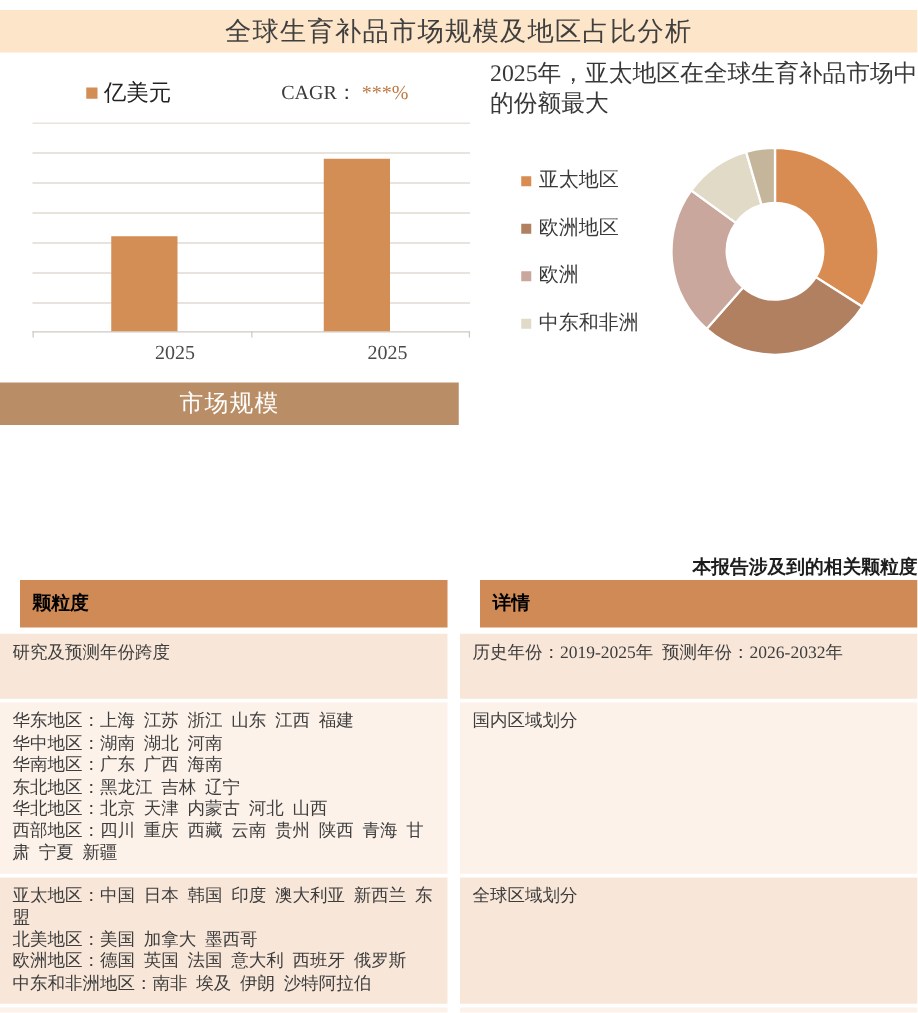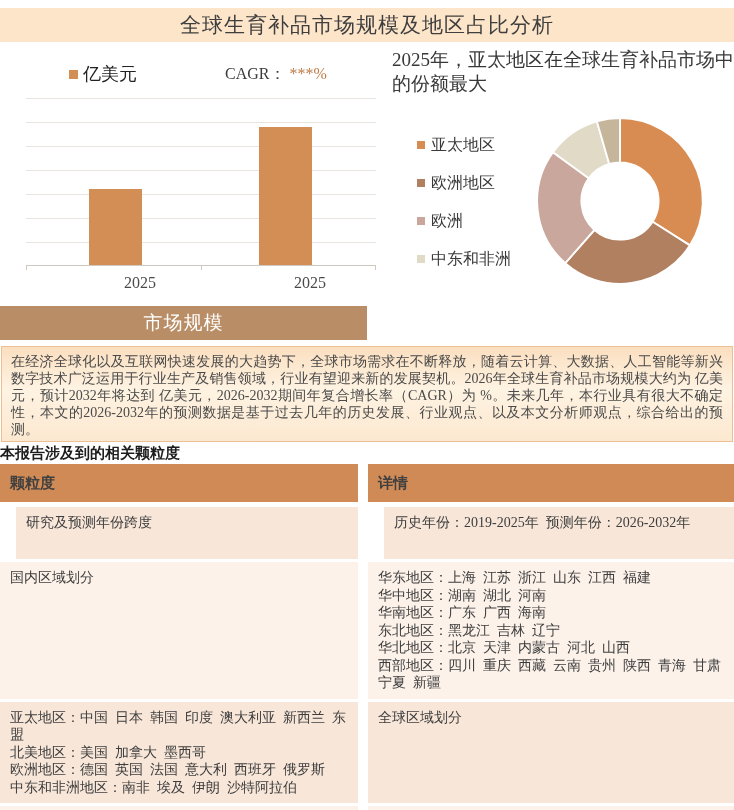--- a/index.html
+++ b/index.html
@@ -48,36 +48,36 @@
     color:#ffffff; font-size:19px; letter-spacing:1px; cursor:pointer; }
   .tab-left { background:#B98E67; }
   .tab-right { background:#D4CCB2; }
 
   
   .para-panel { position:absolute; top:346px; left:1px; width:732px; height:96px;
     background:linear-gradient(180deg,#FBDFC0 0%,#FEF3E2 45%,#FCE8D0 100%);
     border:1px solid #EDC093; padding:6px 9px 0 9px;
     font-size:14px; line-height:17px; color:#4a4a4a; text-align:justify; }
 
-  .table-heading { position:absolute; top:444px; left:0; width:734px; text-align:left;
+  .table-heading { position:absolute; top:444px; left:0; width:734px; text-align:right;
     font-size:15px; font-weight:bold; color:#1d1d1d;
     font-family:"Liberation Sans","DejaVu Sans",sans-serif; }
 
   
   .gran-table { position:absolute; top:464px; left:0; width:734px; }
   .t-row { display:grid; grid-template-columns:358px 366px; column-gap:10px; margin-bottom:3px; }
   .t-head { margin-bottom:5px; }
-  .t-head .cell { background:#D08A55; color:#404040; font-weight:bold; font-size:15px;
+  .t-head .cell { background:#D08A55; color:#000000; font-weight:bold; font-size:15px;
     height:38px; display:flex; align-items:center; padding-left:10px;
-    font-family:"Liberation Sans","DejaVu Sans",sans-serif; }
+    font-family:"Liberation Sans","DejaVu Sans",sans-serif;margin-left:16px; }
   .cell { padding:7px 10px; font-size:14px; line-height:17.5px; color:#3d3d3d; }
   .detail { white-space:pre-wrap; }
   .bg-a .cell { background:#F8E7D9; }
   .bg-b .cell { background:#FCF2EA; }
-  .r1 .cell { min-height:52px;margin-left:16px; }
+  .r1 .cell { min-height:52px; }
   .r2 .cell { min-height:125px; }
   .r3 .cell { min-height:78px; }
   .r4 .cell { min-height:36px; }
 </style>
 </head>
 <body>
 
 <div class="page">
 
   <div class="title-bar">全球生育补品市场规模及地区占比分析</div>
@@ -127,41 +127,40 @@
         <path d="M 40.48 167.51 A 90 90 0 0 1 27.19 47.10 L 66.02 75.31 A 42 42 0 0 0 72.22 131.50 Z" fill="#C9A79C" stroke="#ffffff" stroke-width="2"></path>
         <path d="M 27.19 47.10 A 90 90 0 0 1 74.89 13.57 L 88.28 59.67 A 42 42 0 0 0 66.02 75.31 Z" fill="#E1DAC6" stroke="#ffffff" stroke-width="2"></path>
         <path d="M 74.89 13.57 A 90 90 0 0 1 100.00 10.00 L 100.00 58.00 A 42 42 0 0 0 88.28 59.67 Z" fill="#C5B59B" stroke="#ffffff" stroke-width="2"></path>
       </svg>
   </div>
 
   <div class="tabs">
     <div class="tab tab-left">市场规模</div>
   </div>
 
-  <div class="para-panel">在经济全球化以及互联网快速发展的大趋势下，全球市场需求在不断释放，随着云计算、大数据、人工智能等新兴数字技术广泛运用于行业生产及销售领域，行业有望迎来新的发展契机。2026年全球生育补品市场规模大约为 亿美元，预计2032年将达到 亿美元，2026-2032期间年复合增长率（CAGR）为 %。未来几年，本行业具有很大不确定性，本文的2026-2032年的预测数据是基于过去几年的历史发展、行业观点、以及本文分析师观点，综合给出的预测。</div>
 
   <div class="table-heading">本报告涉及到的相关颗粒度</div>
 
   <div class="gran-table">
     <div class="t-row t-head">
       <div class="cell">颗粒度</div>
       <div class="cell">详情</div>
     </div>
     <div class="t-row r1 bg-a">
       <div class="cell">研究及预测年份跨度</div>
       <div class="cell detail">历史年份：2019-2025年  预测年份：2026-2032年</div>
     </div>
     <div class="t-row r2 bg-b">
-      <div class="cell">国内区域划分</div>
       <div class="cell detail">华东地区：上海  江苏  浙江  山东  江西  福建
 华中地区：湖南  湖北  河南
 华南地区：广东  广西  海南
 东北地区：黑龙江  吉林  辽宁
 华北地区：北京  天津  内蒙古  河北  山西
 西部地区：四川  重庆  西藏  云南  贵州  陕西  青海  甘肃  宁夏  新疆</div>
+      <div class="cell">国内区域划分</div>
     </div>
     <div class="t-row r3 bg-a">
       <div class="cell detail">亚太地区：中国  日本  韩国  印度  澳大利亚  新西兰  东盟
 北美地区：美国  加拿大  墨西哥
 欧洲地区：德国  英国  法国  意大利  西班牙  俄罗斯
 中东和非洲地区：南非  埃及  伊朗  沙特阿拉伯</div>
       <div class="cell">全球区域划分</div>
     </div>
     <div class="t-row r4 bg-b">
       <div class="cell">报告涉及的价值单位</div>

